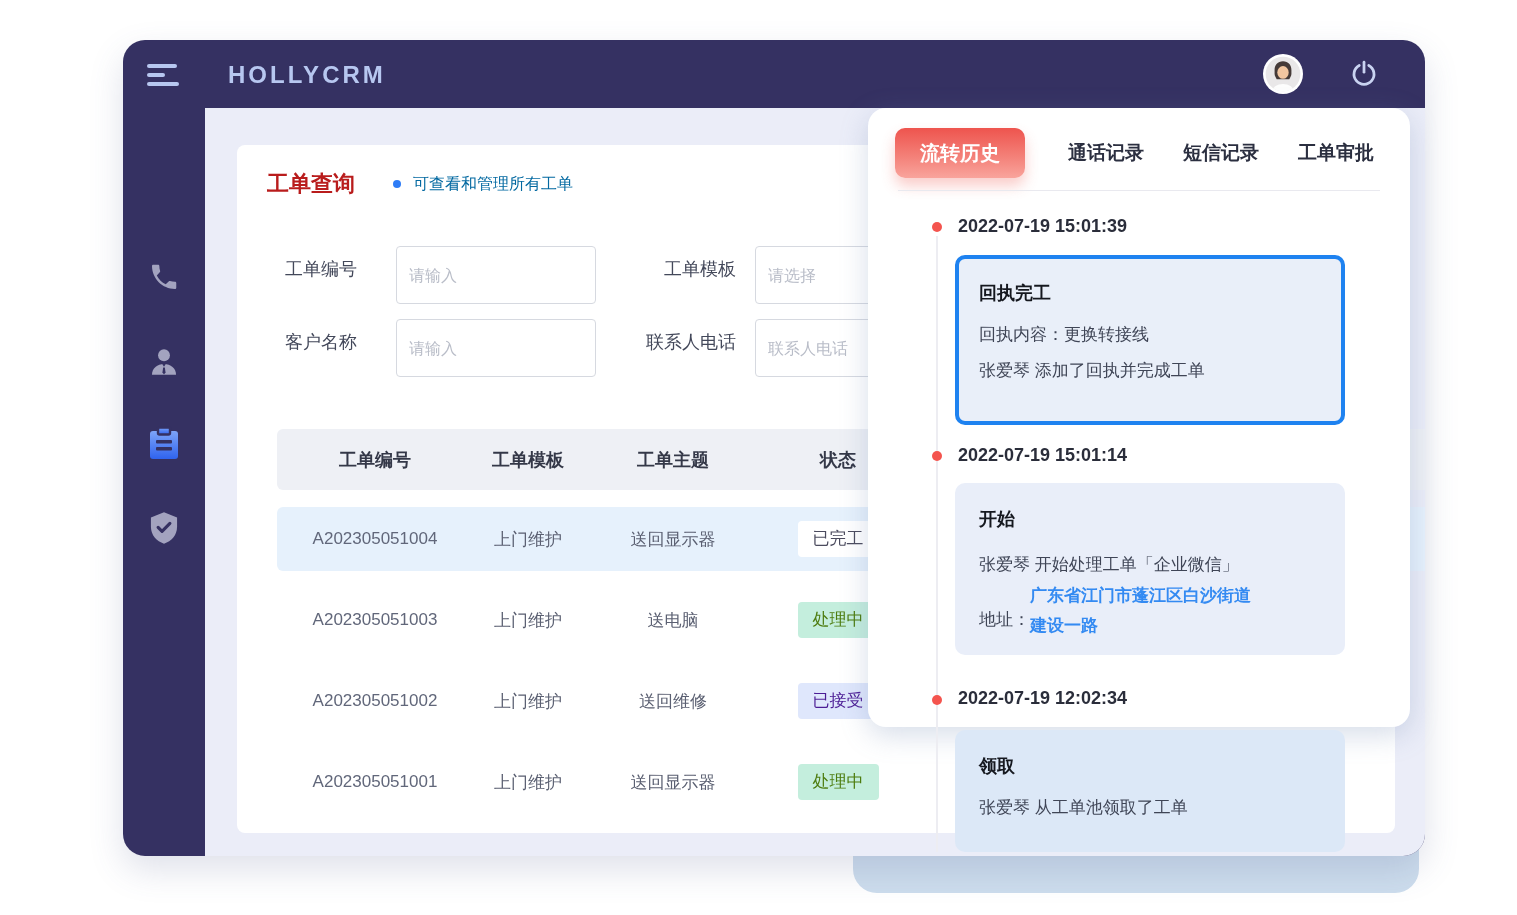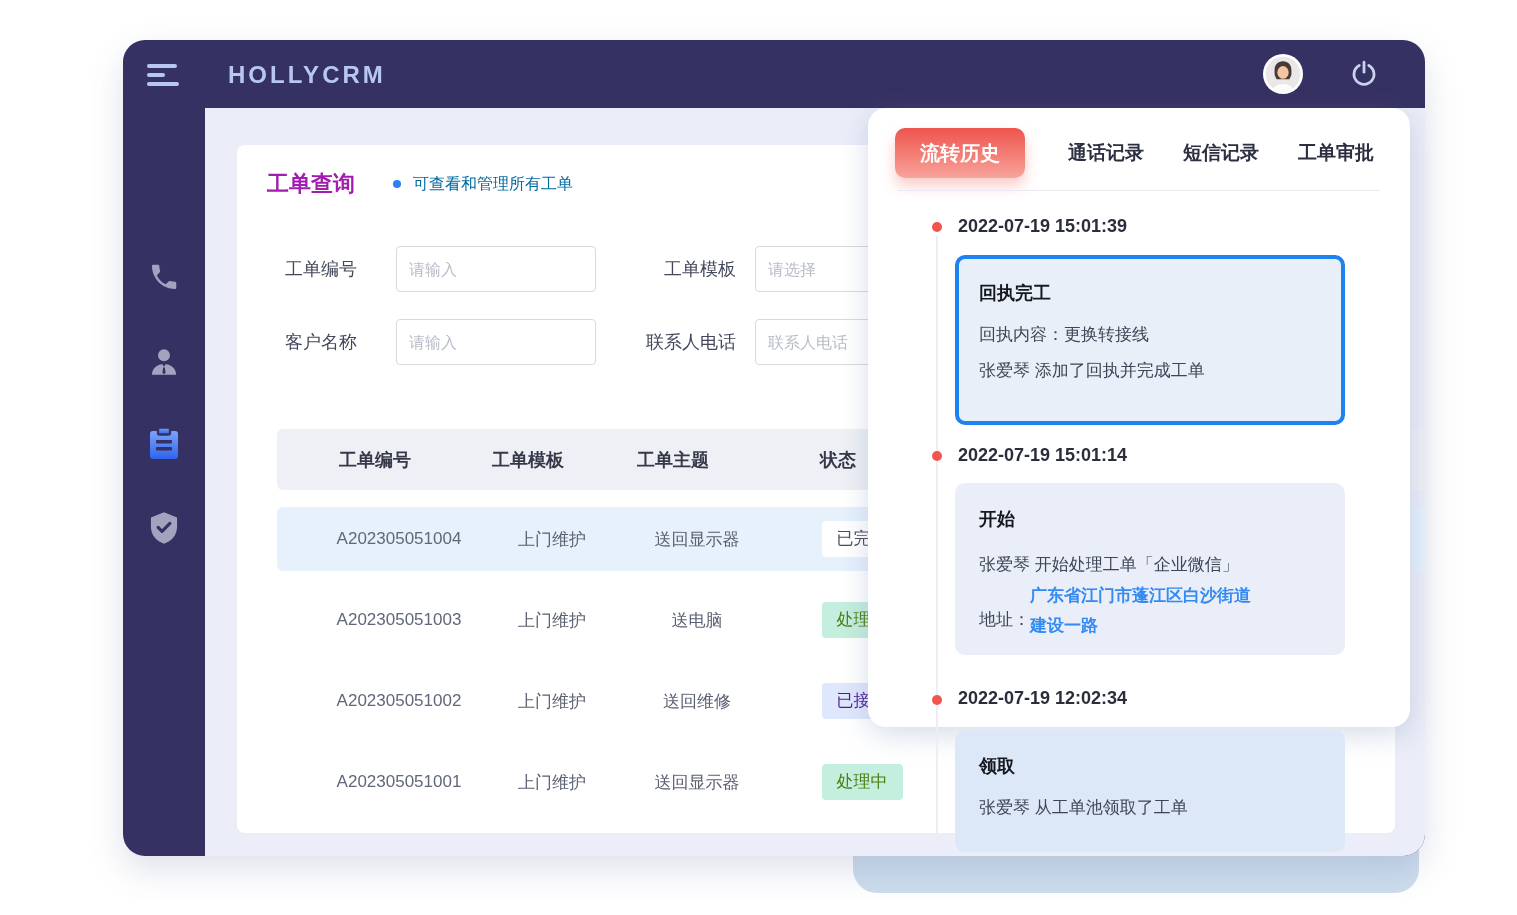--- a/index.html
+++ b/index.html
@@ -43,47 +43,47 @@
   .nav-orders  { top:316px; }
   .nav-shield  { top:400px; }
 
   .content { position:absolute; left:82px; top:68px; right:0; bottom:0; background:#ebedf8; }
   .main-card {
     position:absolute; left:32px; top:37px; right:30px; bottom:23px;
     background:#ffffff; border-radius:8px;
   }
 
   .page-head { position:absolute; left:30px; top:24px; display:flex; align-items:center; }
-  .page-title { font-size:22px; font-weight:bold; color:#a21caf; }
+  .page-title { font-size:22px; font-weight:bold; color:#b91c1c; }
   .subtitle-dot { width:8px; height:8px; border-radius:50%; background:#2e7cf6; margin:0 12px 0 38px; }
   .page-subtitle { font-size:16px; color:#0369a1; }
 
   .f-label { position:absolute; font-size:18px; color:#43485a; }
   .f-input {
-    position:absolute; height:46px; border:1px solid #d6d9e0; border-radius:4px;
+    position:absolute; height:58px; border:1px solid #d6d9e0; border-radius:4px;
     background:#fff; padding:8px 12px; font-size:15px; color:#333; outline:none;
     font-family:inherit;
   }
   .f-input::placeholder { color:#b9bdc8; font-size:16px; }
   .lbl-1 { left:48px;  top:112px; }
   .inp-1 { left:159px; top:101px; width:200px; }
   .lbl-2 { left:427px; top:112px; }
   .inp-2 { left:518px; top:101px; width:250px; }
   .lbl-3 { left:48px;  top:185px; }
   .inp-3 { left:159px; top:174px; width:200px; }
   .lbl-4 { left:409px; top:185px; }
   .inp-4 { left:518px; top:174px; width:250px; }
 
   .table-wrap { position:absolute; left:40px; right:-40px; top:284px; }
   .trow {
     display:grid; grid-template-columns:196px 110px 180px 150px auto;
     align-items:center; text-align:center; height:64px; border-radius:6px;
   }
   .thead { height:61px; background:#eef0f5; font-size:18px; font-weight:600; color:#343848; }
-  .tbody-row { margin-top:17px; font-size:17px; color:#5b6072;padding-left:24px; }
+  .tbody-row { margin-top:17px; font-size:17px; color:#5b6072; }
   .tbody-row.selected { background:#e6f1fc; }
   .cell-id { color:#61677a; }
   .badge {
     display:inline-block; padding:8px 15px; border-radius:4px; font-size:17px; line-height:1.2;
   }
   .badge-done       { background:#ffffff; color:#4b4b5e; }
   .badge-processing { background:#c4eedd; color:#4d7c0f; }
   .badge-accepted   { background:#dfe7fc; color:#4c1d95; }
 
   

